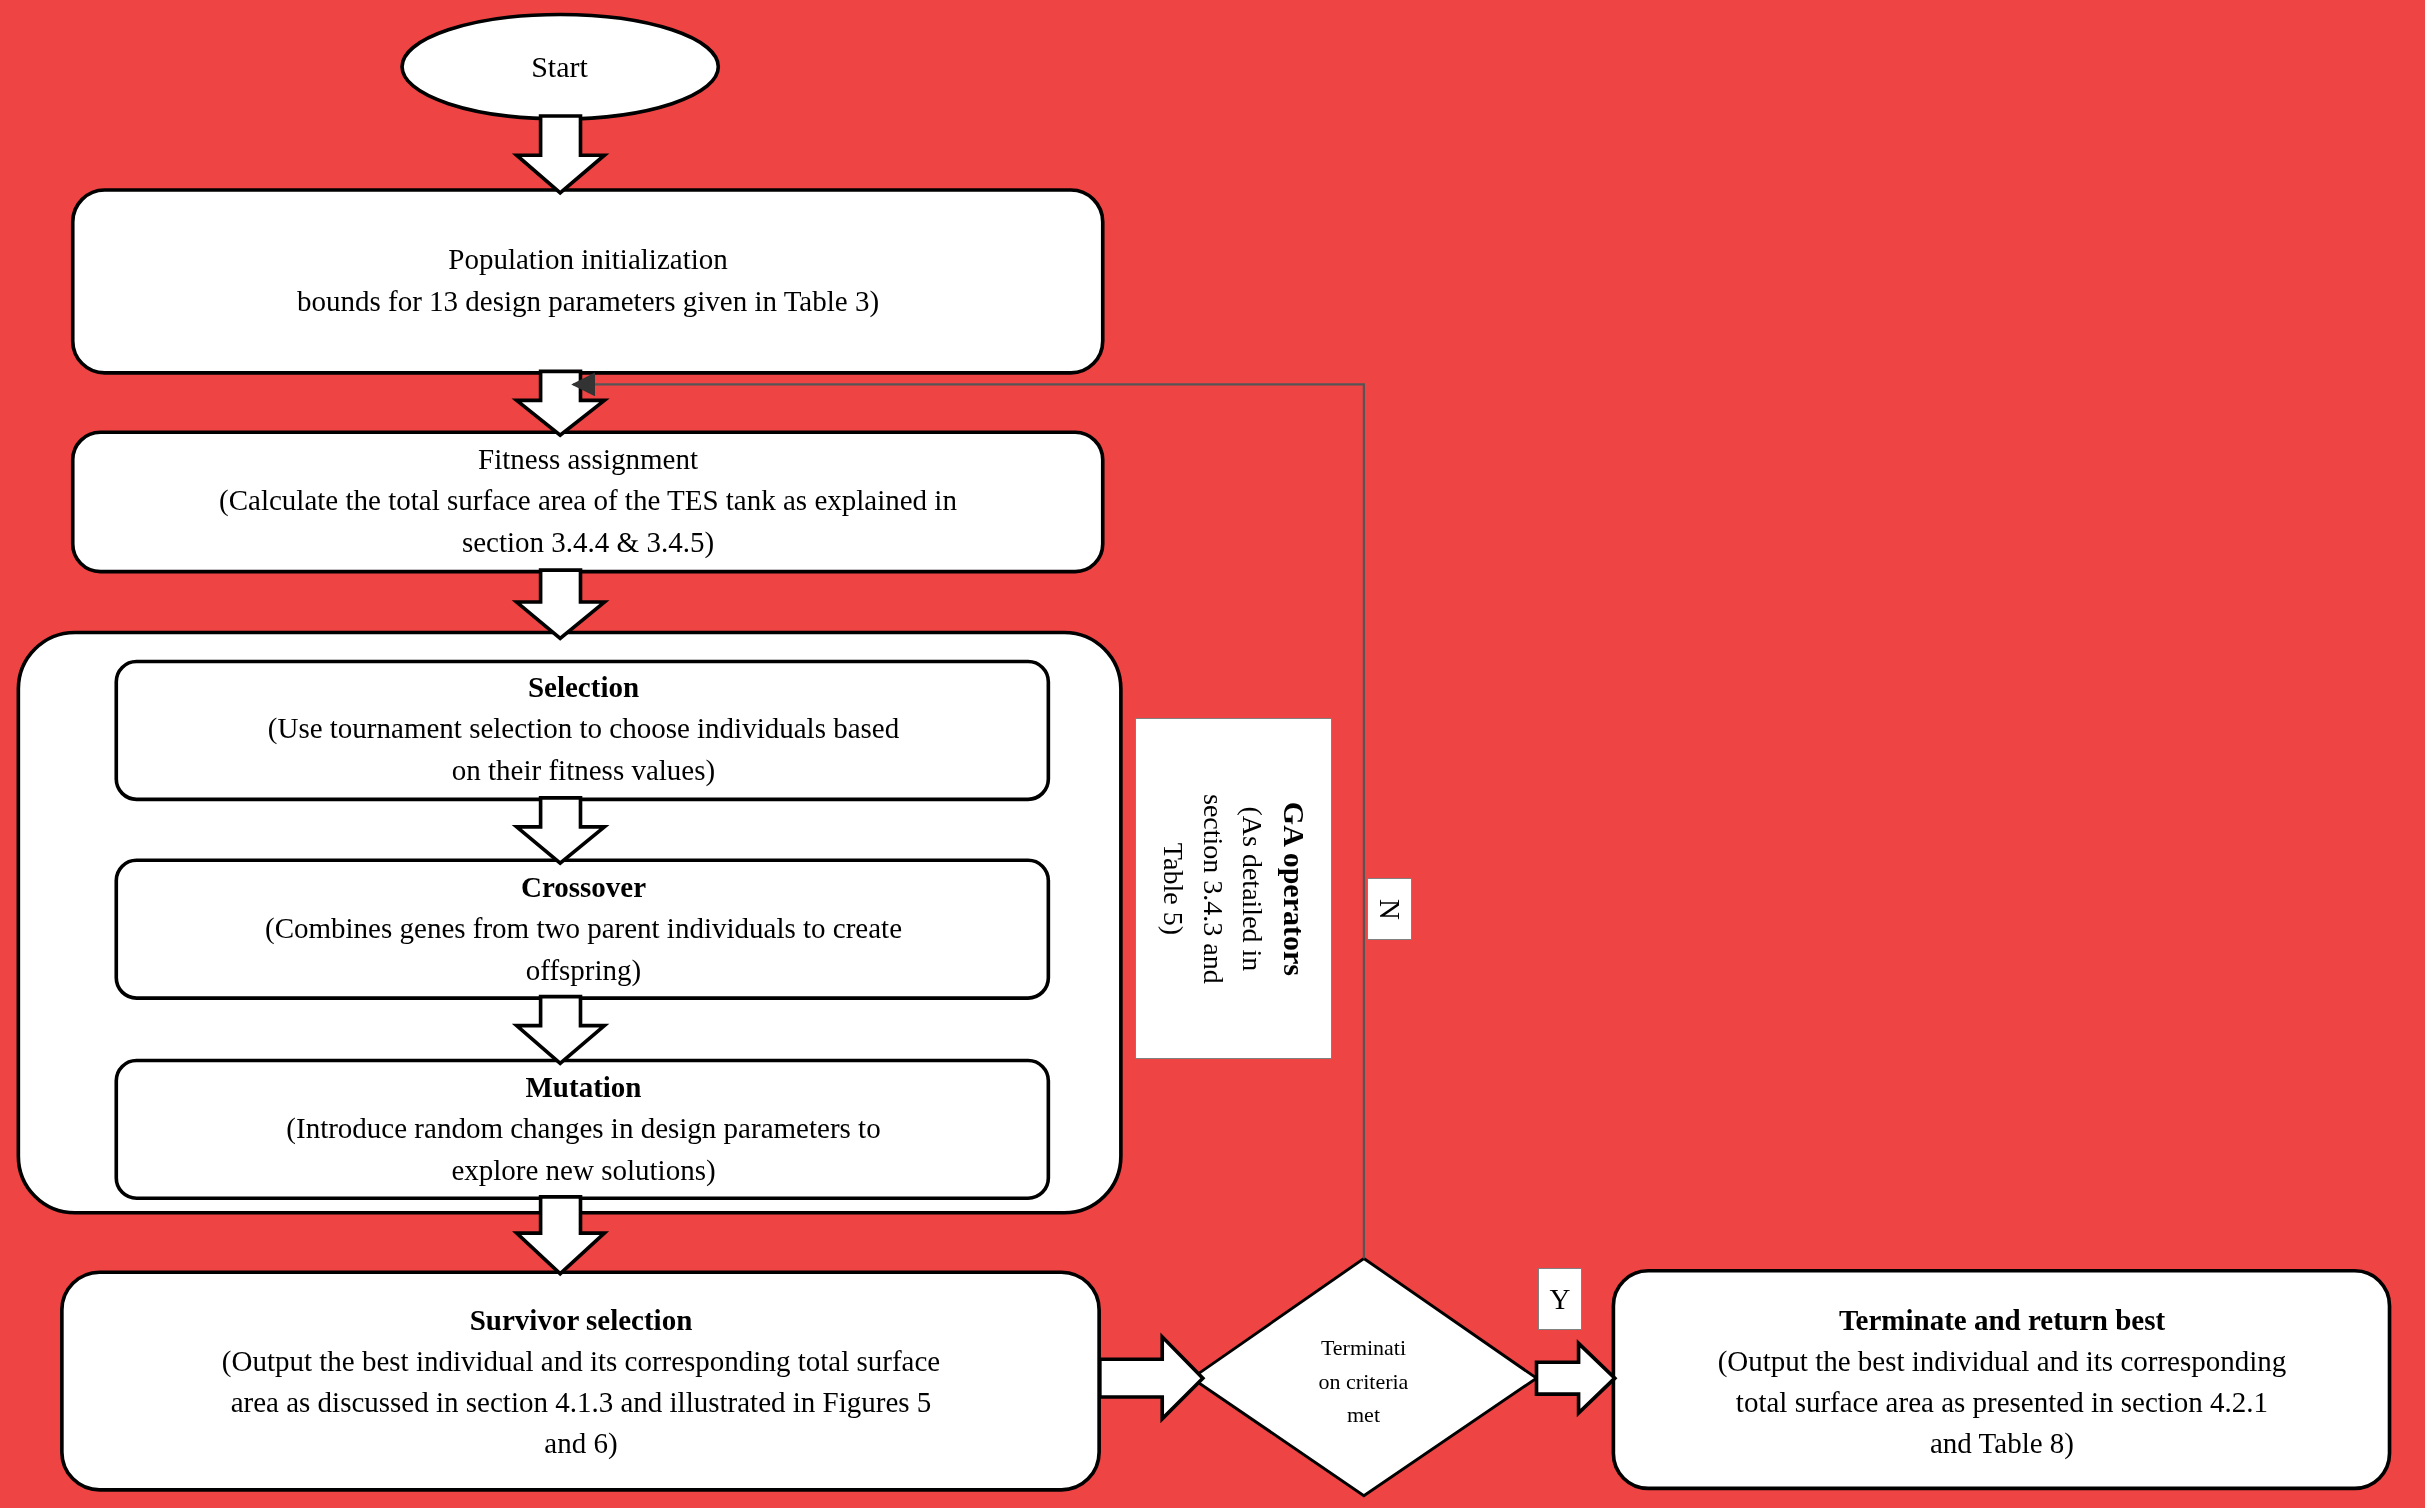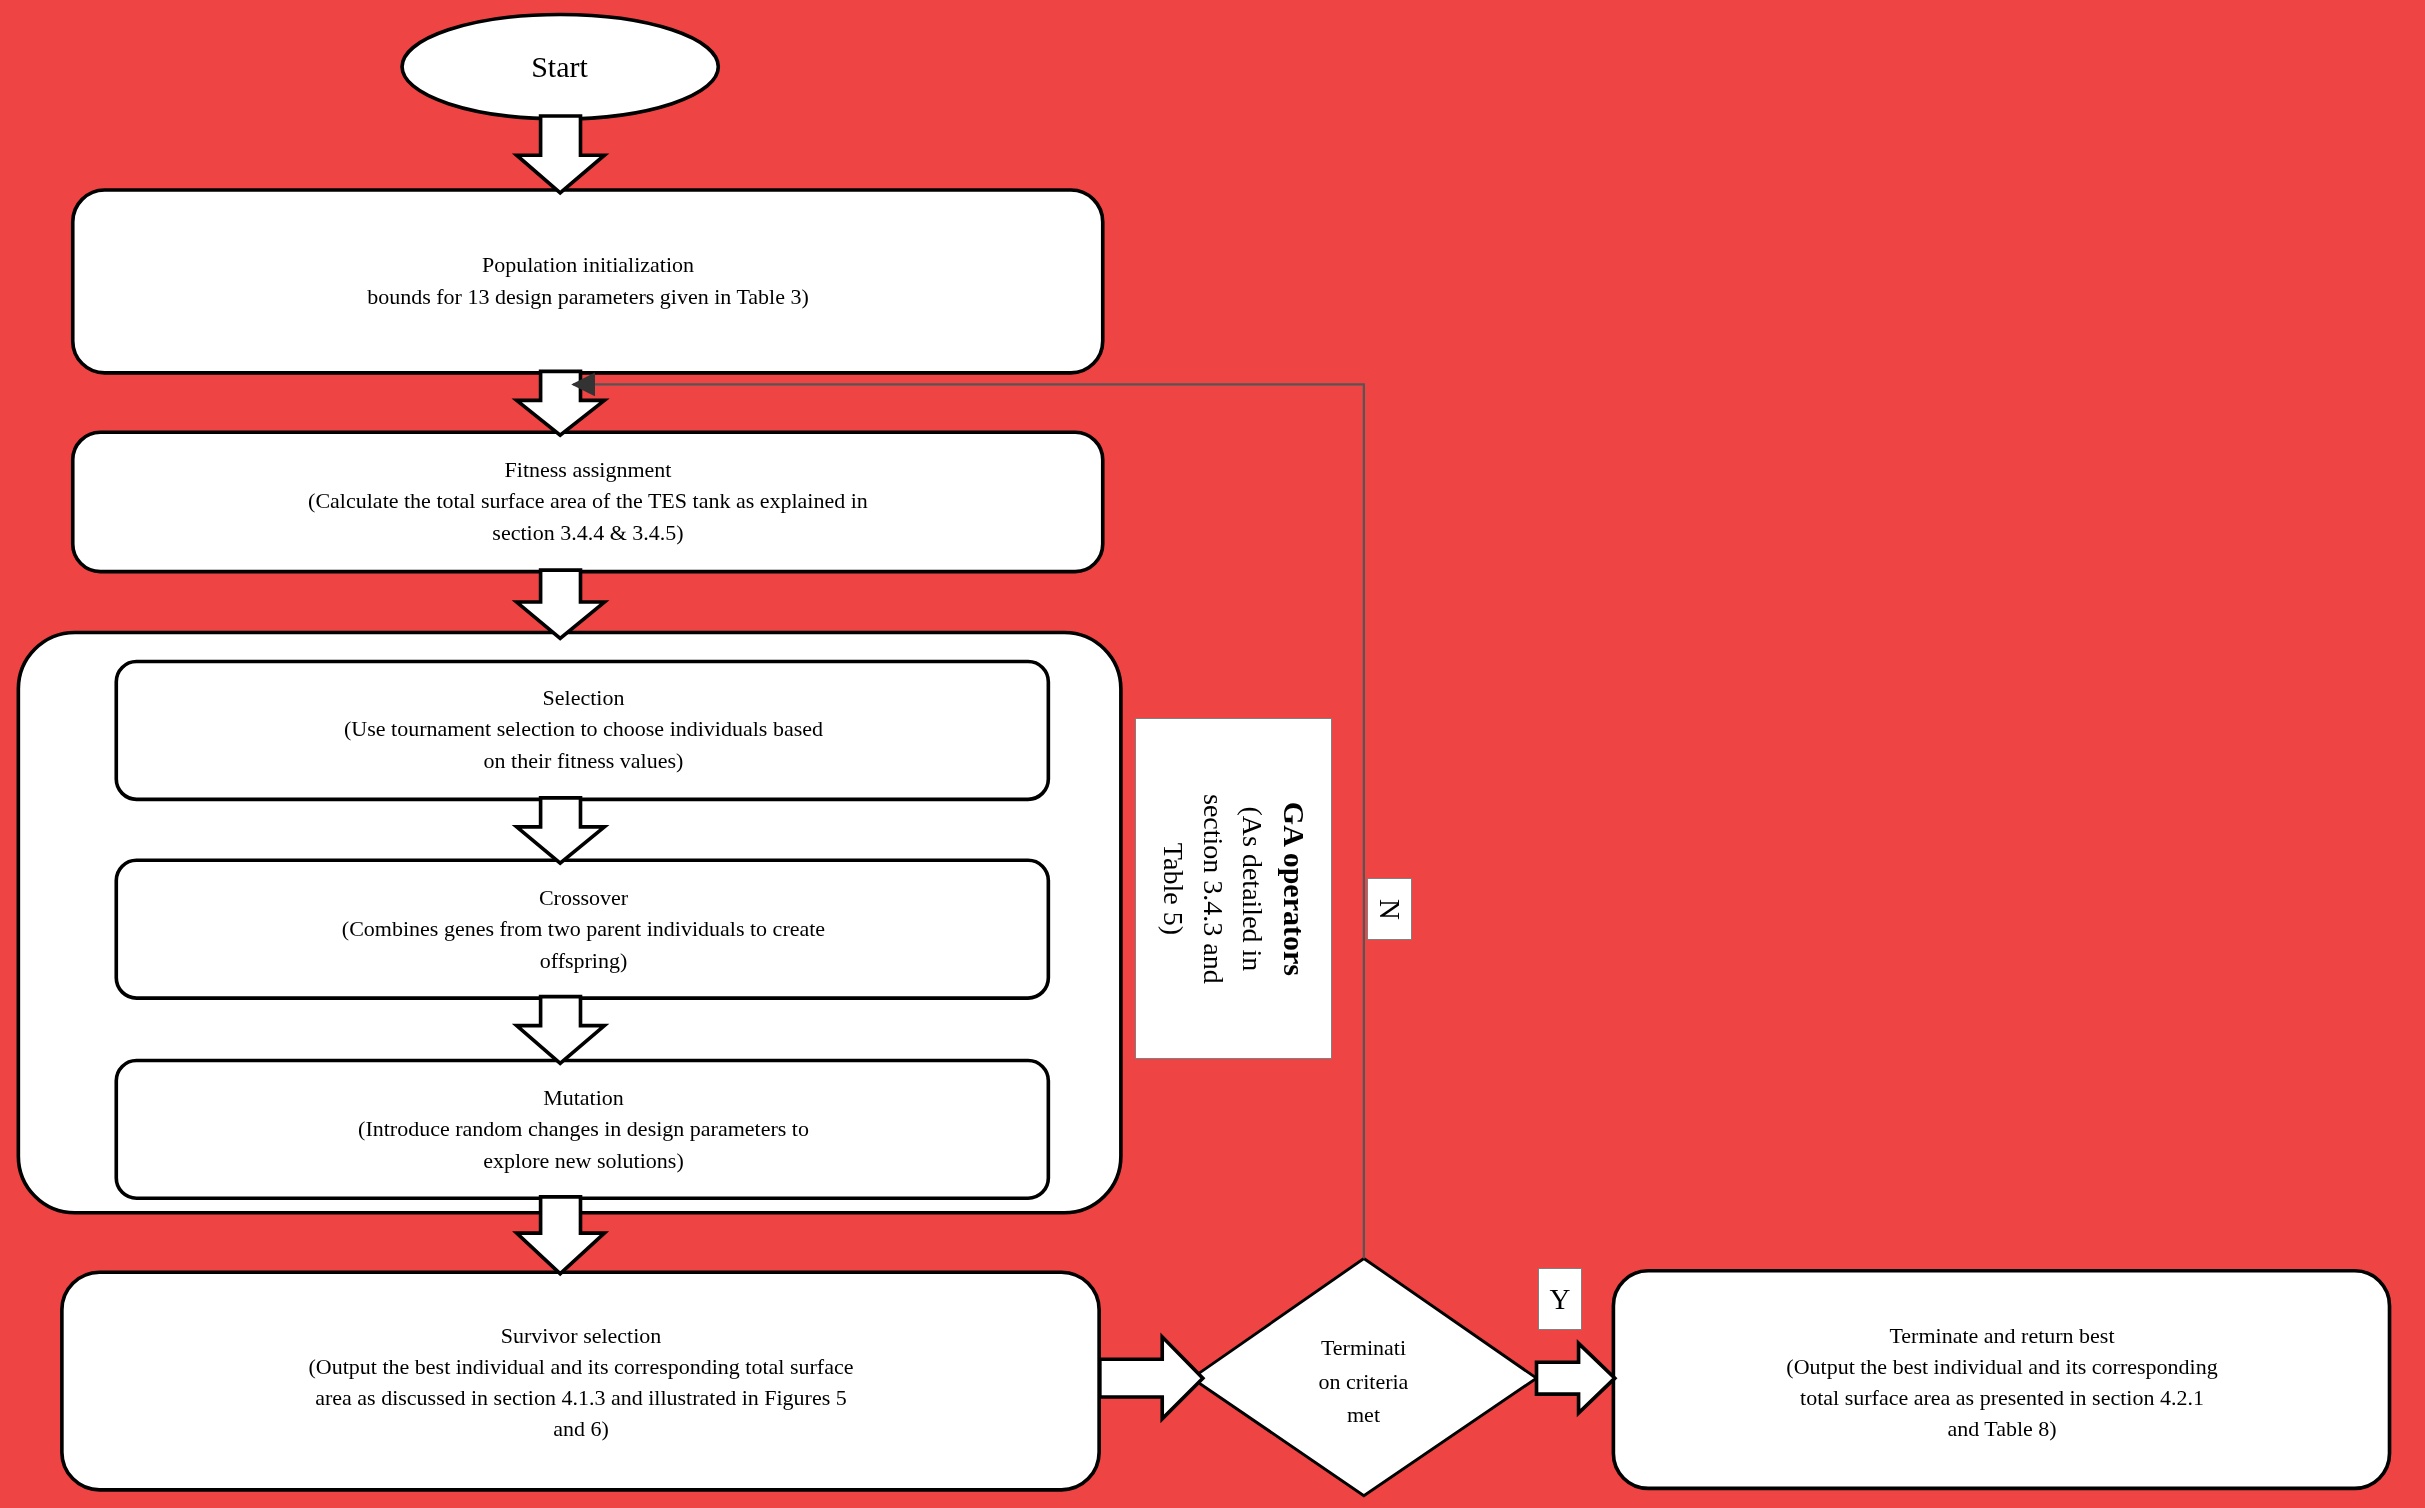--- a/index.html
+++ b/index.html
@@ -33,27 +33,27 @@
     position: absolute;
     display: flex;
     flex-direction: column;
     align-items: center;
     justify-content: center;
     text-align: center;
     line-height: 1.42;
     box-sizing: border-box;
   }
   .node-text .ttl {
-    font-weight: normal;
+    font-weight: bold;
     white-space: nowrap;
   }
   .node-text .body {
     font-weight: normal;
   }
-  .fs-md   { font-size: 22px; }
+  .fs-md   { font-size: 29px; }
 
   
   #start-label {
     left: 400px; top: 16px; width: 319px; height: 102px;
     font-size: 30px;
   }
 
   
   #pop-init-text {
     left: 80px; top: 190px; width: 1016px; height: 181px;

